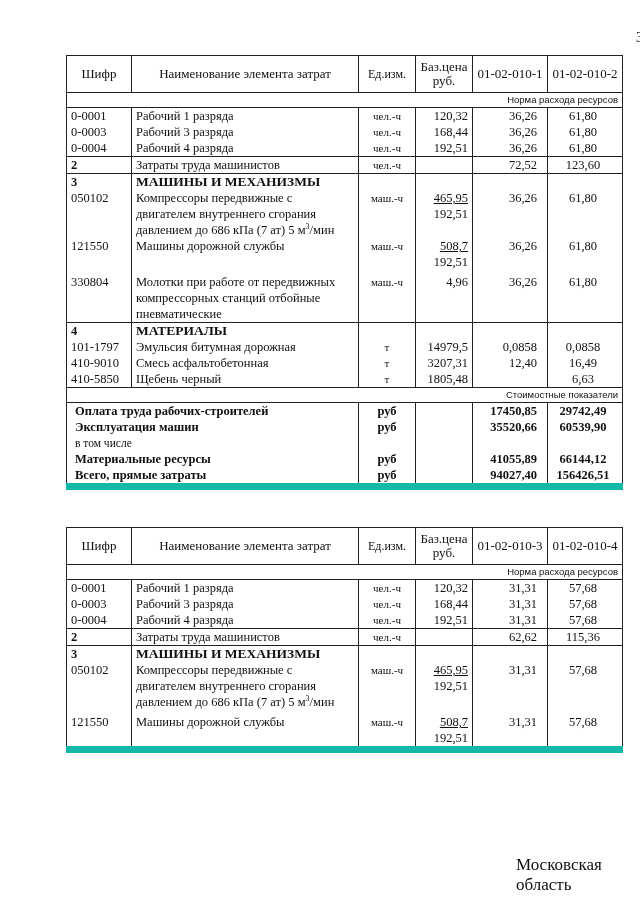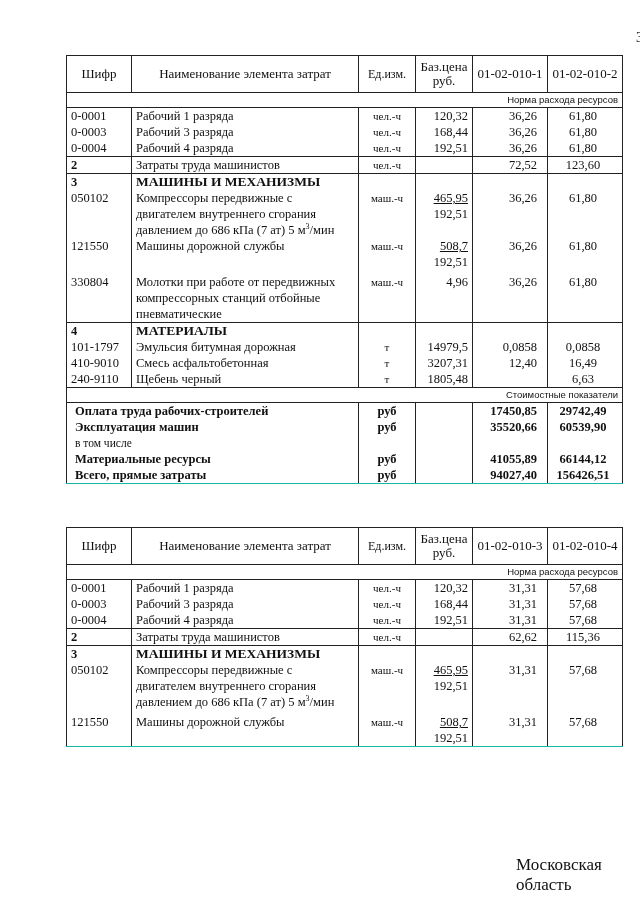--- a/index.html
+++ b/index.html
@@ -9,21 +9,21 @@
   table.res td, table.res th { padding: 0 4px; line-height: 16px; vertical-align: top; }
   table.res th { font-weight: normal; border: 1px solid #222; height: 36px; vertical-align: middle; text-align: center; font-size: 13px; line-height: 14px; }
   .c-code { width: 56px; text-align: left; border-left: 1px solid #222; }
   .c-name { width: 218px; text-align: left; border-left: 1px solid #222; }
   .c-unit { width: 48px; text-align: center; border-left: 1px solid #222; font-size: 11px; }
   .c-price { width: 48px; text-align: right; border-left: 1px solid #222; }
   .c-v1 { width: 66px; text-align: right; border-left: 1px solid #222; padding-right: 10px !important; }
   .c-v2 { width: 66px; text-align: center; border-left: 1px solid #222; border-right: 1px solid #222; padding-right: 8px !important; }
   tr.band td { font-family: "Liberation Sans", "DejaVu Sans", sans-serif; font-size: 9.5px; text-align: right; line-height: 14px; border: 1px solid #222; padding-right: 4px; }
   tr.sec-top td { border-top: 1px solid #222; }
-  tr.last td { border-bottom: 1px solid #14b8a6; margin-left: 48px; }
+  tr.last td { border-bottom: 7px solid #14b8a6; margin-left: 48px; }
   .bold { font-weight: bold; }
   .under { text-decoration: underline; }
   .sum-name { text-align: left; border-left: 1px solid #222; padding-left: 4px !important; }
   .footer { position: absolute; top: 855px; left: 516px; font-size: 17px; }
   sup { font-size: 8px; line-height: 0; }
   .t1 { top: 55px; }
   .t2 { top: 527px; }
 </style>
 </head>
 <body>
@@ -129,21 +129,21 @@
       </tr>
   <tr>
         <td class="c-code">410-9010</td>
         <td class="c-name">Смесь асфальтобетонная</td>
         <td class="c-unit">т</td>
         <td class="c-price">3207,31</td>
         <td class="c-v1">12,40</td>
         <td class="c-v2">16,49</td>
       </tr>
   <tr>
-        <td class="c-code">240-9110</td>
+        <td class="c-code">410-5850</td>
         <td class="c-name">Щебень черный</td>
         <td class="c-unit">т</td>
         <td class="c-price">1805,48</td>
         <td class="c-v1"></td>
         <td class="c-v2">6,63</td>
       </tr>
 
   <tr class="band">
         <td colspan="6">Стоимостные показатели</td>
       </tr>

